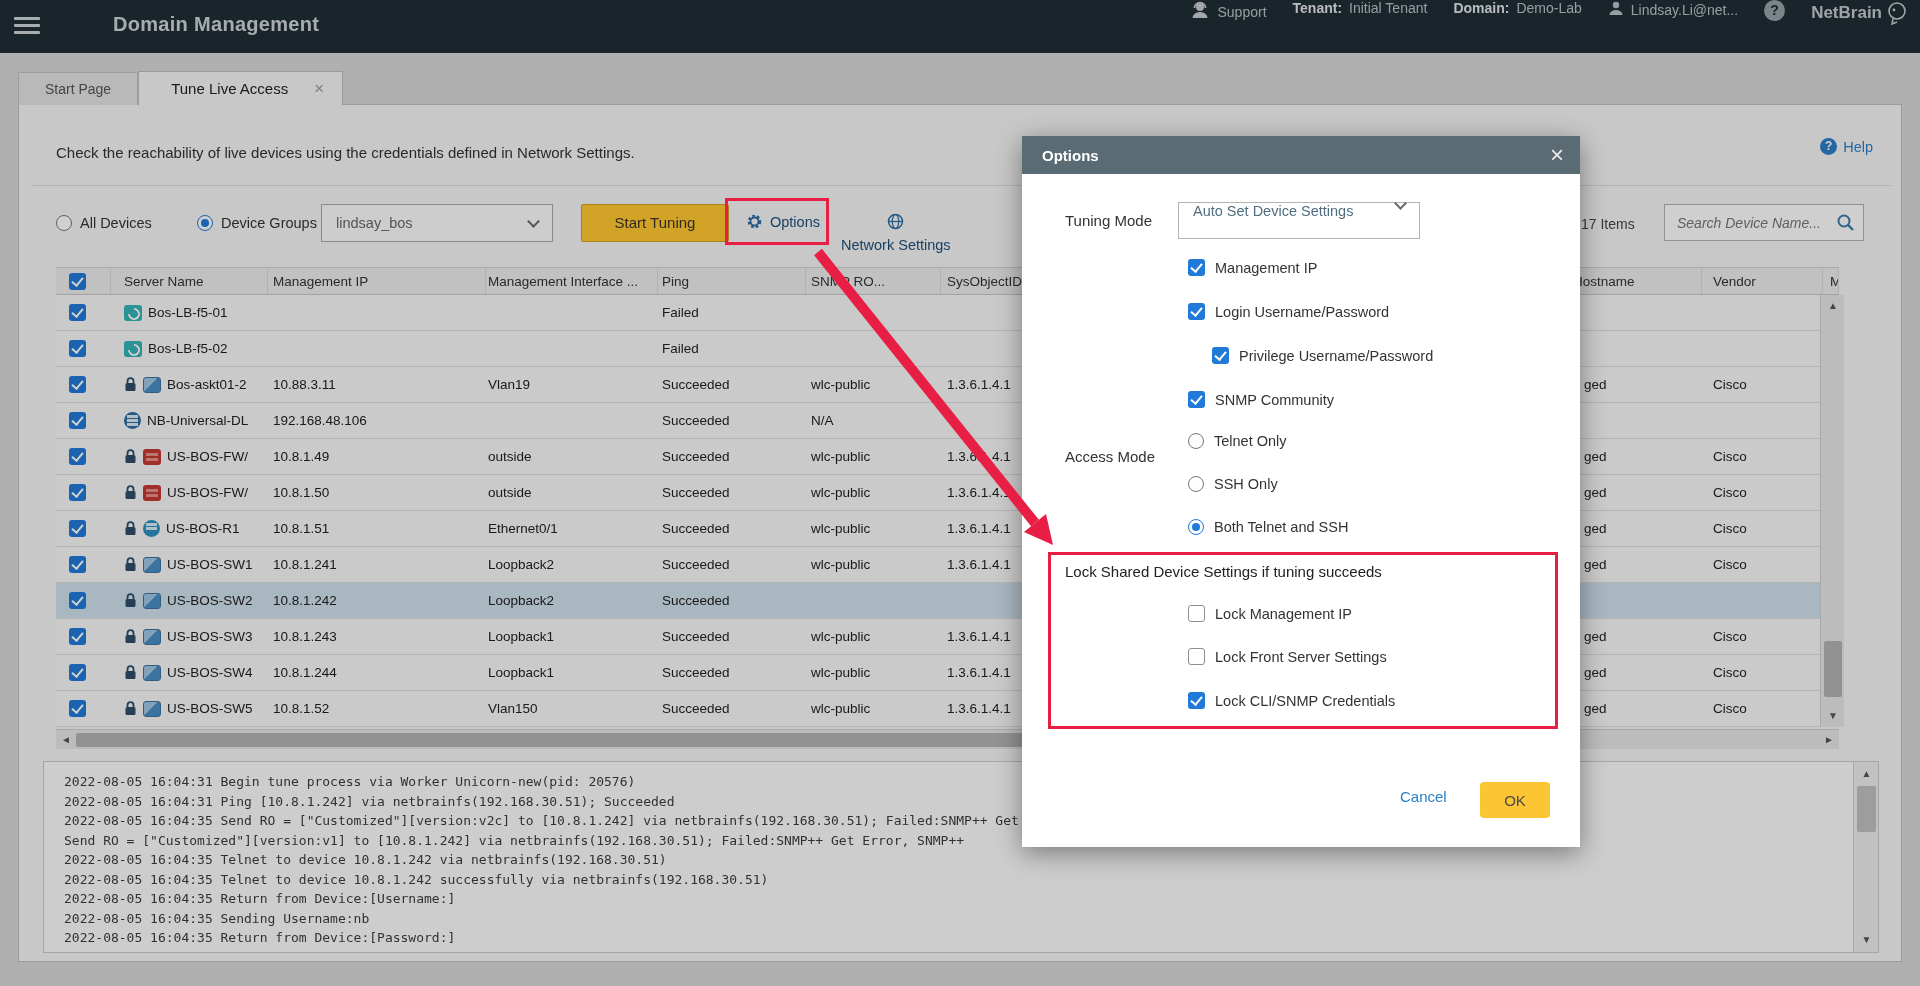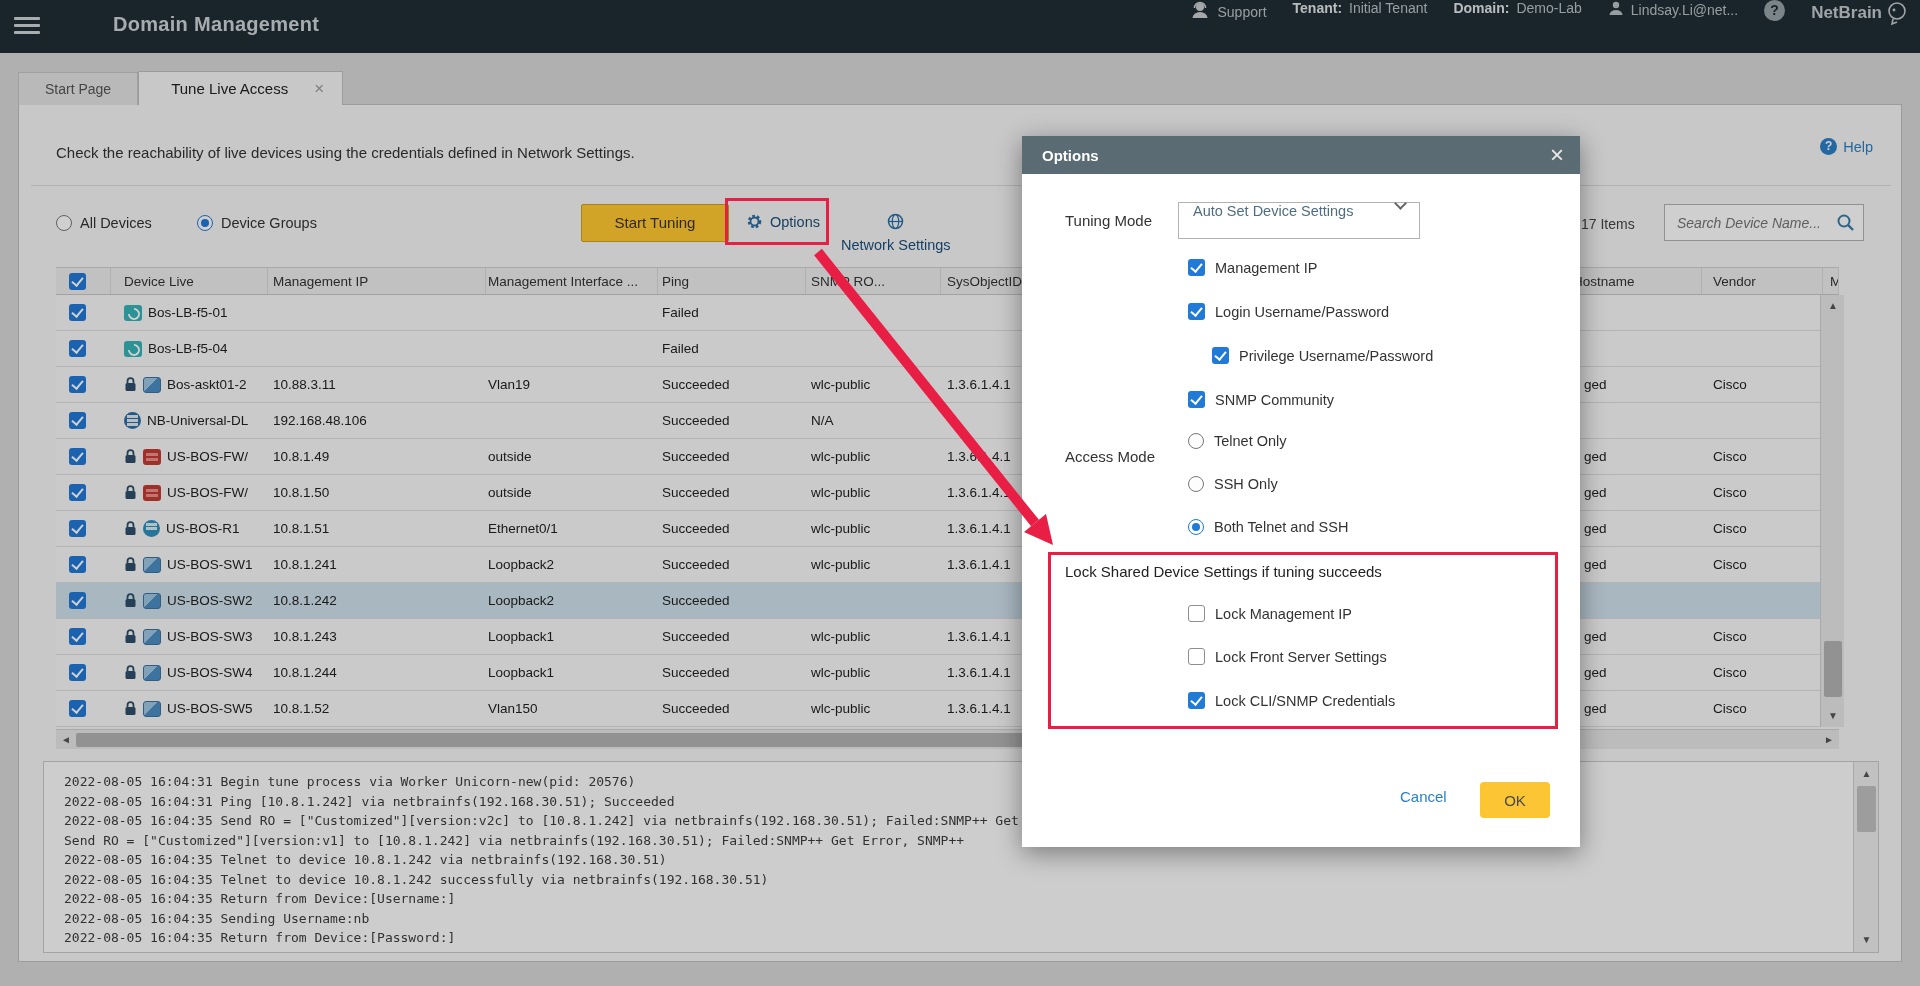--- a/index.html
+++ b/index.html
@@ -194,20 +194,24 @@
   <div class="divider"></div>
 
   <div class="ctl c-alldev">
     <span class="radio"></span>
     <span>All Devices</span>
   </div>
   <div class="ctl c-devgrp">
     <span class="radio sel"></span>
     <span>Device Groups</span>
   </div>
+  <div class="grp-select">
+    <span>lindsay_bos</span>
+    <span class="chev"></span>
+  </div>
   <div class="btn-tune">Start Tuning</div>
   <div class="lnk-tool t-options">
     <svg width="17" height="17" viewBox="0 0 17 17">
       <circle cx="8.5" cy="8.5" r="5.6" fill="none" stroke="#2d6da3" stroke-width="2.4" stroke-dasharray="2.6 2.1"></circle>
       <circle cx="8.5" cy="8.5" r="4" fill="none" stroke="#2d6da3" stroke-width="1.8"></circle>
     </svg>
     <span>Options</span>
   </div>
   <div class="lnk-tool t-netset">
     <svg width="17" height="17" viewBox="0 0 17 17">
@@ -224,21 +228,21 @@
       <circle cx="8" cy="8" r="5.5" fill="none" stroke="#3a7ca8" stroke-width="2"></circle>
       <line x1="12.2" y1="12.2" x2="17" y2="17" stroke="#3a7ca8" stroke-width="2.4"></line>
     </svg>
   </div>
 
   <div class="table">
     <div class="thead">
       <div class="th c-check">
           <span class="cb"></span>
         </div>
-      <div class="th c-name">Device Live</div>
+      <div class="th c-name">Server Name</div>
       <div class="th c-ip">Management IP</div>
       <div class="th c-if">Management Interface ...</div>
       <div class="th c-ping">Ping</div>
       <div class="th c-snmp">SNMP RO...</div>
       <div class="th c-sys">SysObjectID</div>
       <div class="th c-spc"></div>
       <div class="th c-host h">Hostname</div>
       <div class="th c-vend">Vendor</div>
       <div class="th c-mod">Mode</div>
     </div>
@@ -260,21 +264,21 @@
           <div class="td c-host"></div>
           <div class="td c-vend"></div>
           <div class="td c-mod"></div>
         </div>
         <div class="trow">
           <div class="td c-check">
             <span class="cb"></span>
           </div>
           <div class="td c-name">
             <span class="dico f5"></span>
-            <span class="nm">Bos-LB-f5-04</span>
+            <span class="nm">Bos-LB-f5-02</span>
           </div>
           <div class="td c-ip"></div>
           <div class="td c-if"></div>
           <div class="td c-ping">Failed</div>
           <div class="td c-snmp"></div>
           <div class="td c-sys"></div>
           <div class="td c-spc"></div>
           <div class="td c-host"></div>
           <div class="td c-vend"></div>
           <div class="td c-mod"></div>

